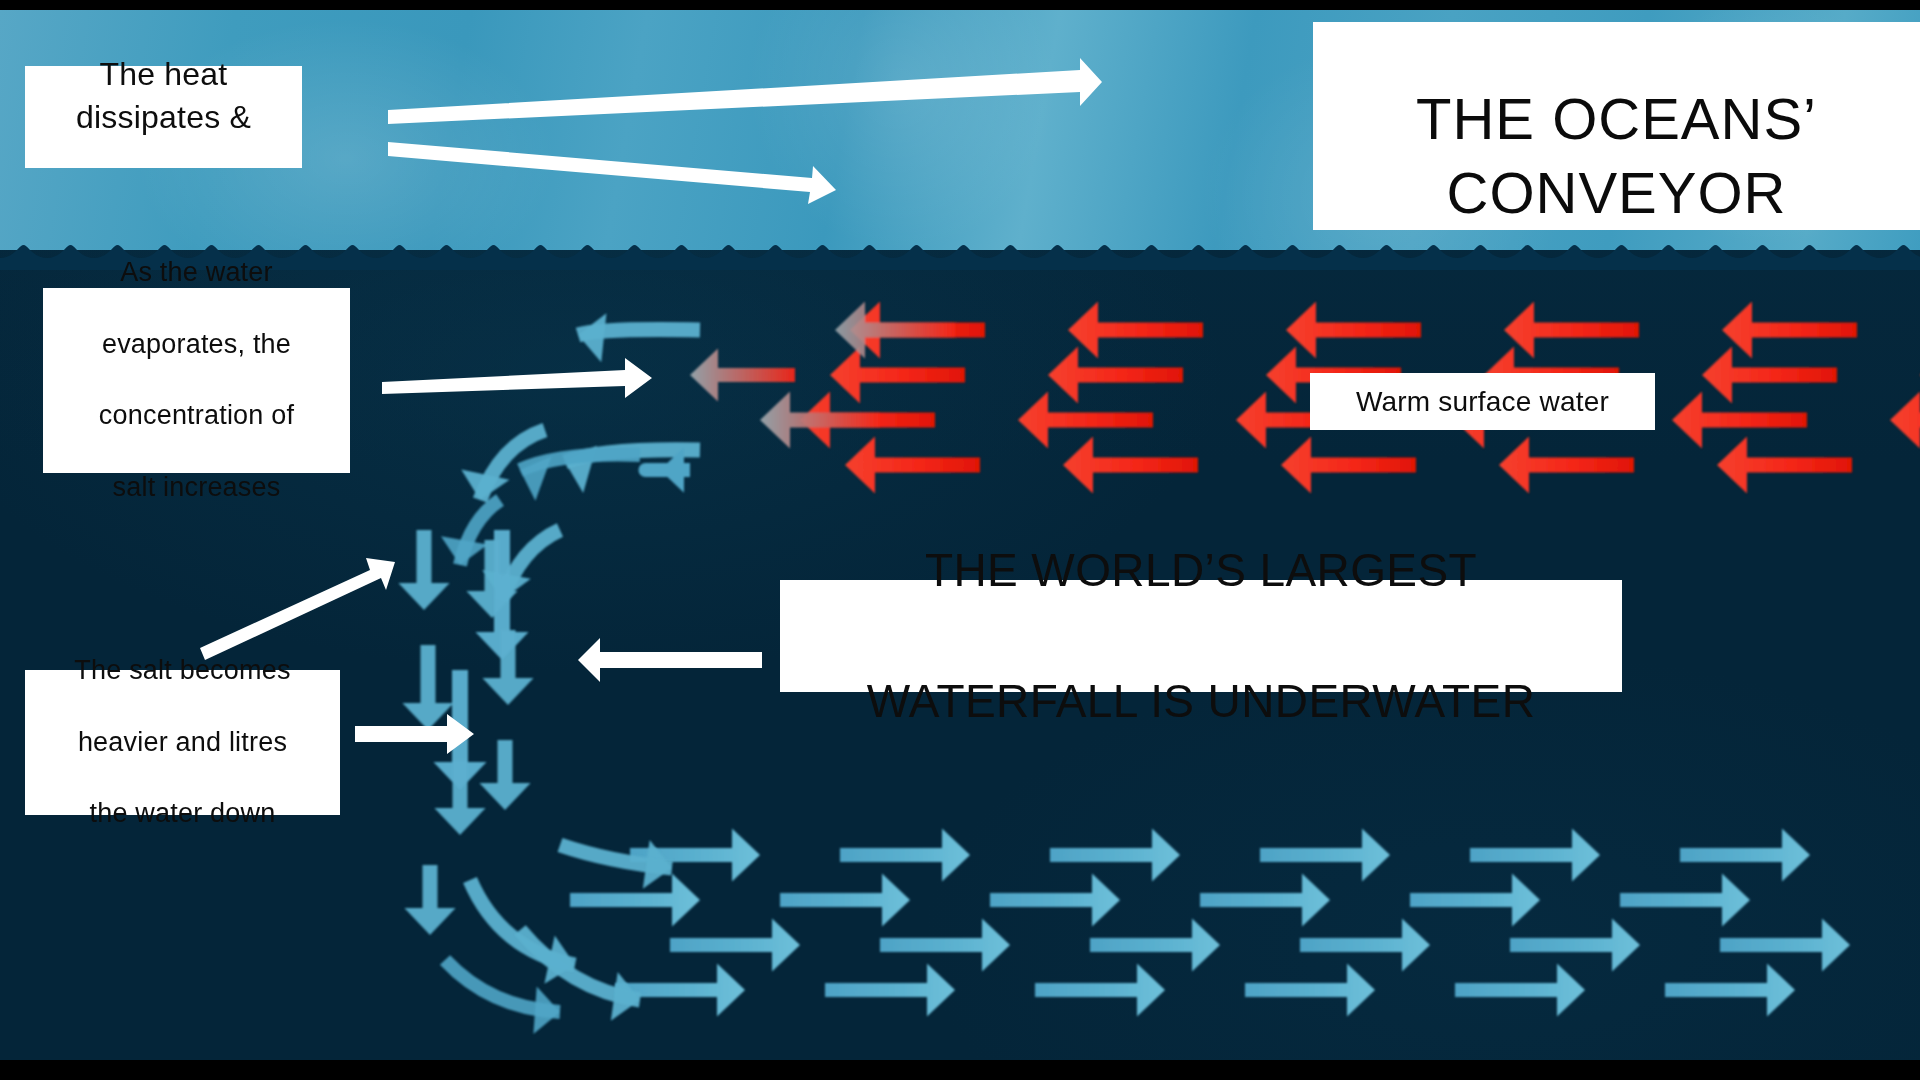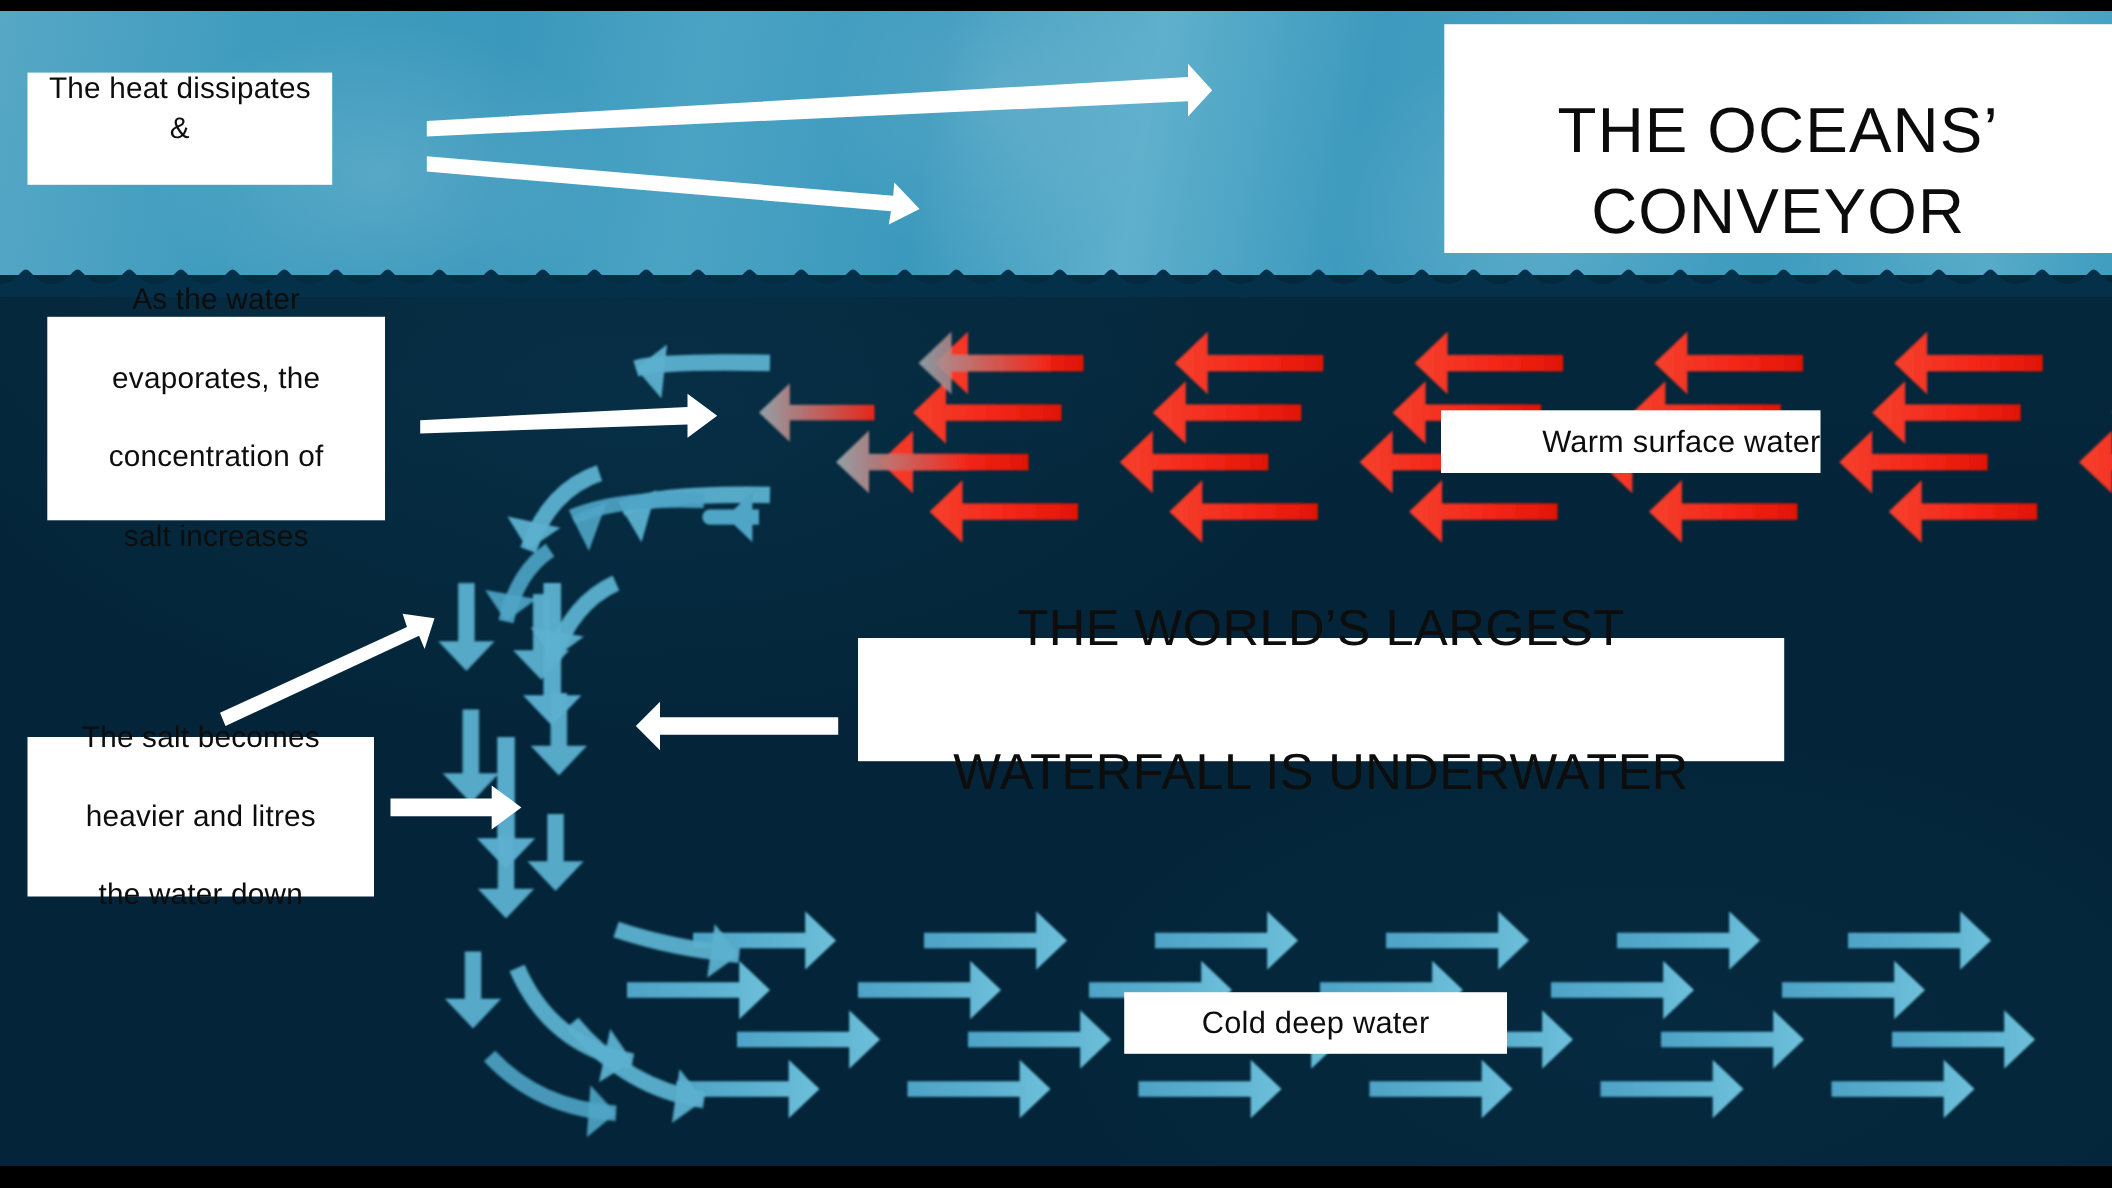--- a/index.html
+++ b/index.html
@@ -63,26 +63,26 @@
     background:#ffffff;
     color:#0d0d0d;
     display:flex;align-items:center;justify-content:center;
     text-align:center;
     line-height:1.33;
     letter-spacing:.2px;
     box-sizing:border-box;
   }
   .box span{display:block;width:100%;}
 
-  #box-heat{left:25px;top:66px;width:277px;height:102px;font-size:27px;padding:0 10px;}
+  #box-heat{left:25px;top:66px;width:277px;height:102px;font-size:32px;padding:0 10px;}
   #box-evap{left:43px;top:288px;width:307px;height:185px;font-size:27px;padding:0 14px;}
   #box-salt{left:25px;top:670px;width:315px;height:145px;font-size:27px;padding:0 12px;}
   #box-sink{left:22px;top:917px;width:425px;height:143px;font-size:27px;padding:0 14px;}
 
-  #box-warm{left:1310px;top:373px;width:345px;height:57px;font-size:28px;text-align:right;}
+  #box-warm{left:1310px;top:373px;width:345px;height:57px;font-size:28px;}
   #box-cold{left:1022px;top:902px;width:348px;height:56px;font-size:28px;}
 
   #box-waterfall{
     left:780px;top:580px;width:842px;height:112px;
     font-size:46px;line-height:1.42;letter-spacing:.4px;
   }
 
   #title-box{
     position:absolute;left:1313px;top:22px;width:607px;height:208px;
     background:#ffffff;color:#0b0b0b;
@@ -277,23 +277,20 @@
       <span>heavier and litres</span><br>
       <span>the water down</span>
     </span>
   </div>
 
 
   <div class="box" id="box-warm">
     <span>Warm surface water</span>
   </div>
 
-  <div class="box" id="box-cold">
-    <span>Cold deep water</span>
-  </div>
 
   <div class="box" id="box-waterfall">
     <span>
       <span>THE WORLD’S LARGEST</span><br>
       <span>WATERFALL IS UNDERWATER</span>
     </span>
   </div>
 
   <div class="bottombar"></div>
 </div>

